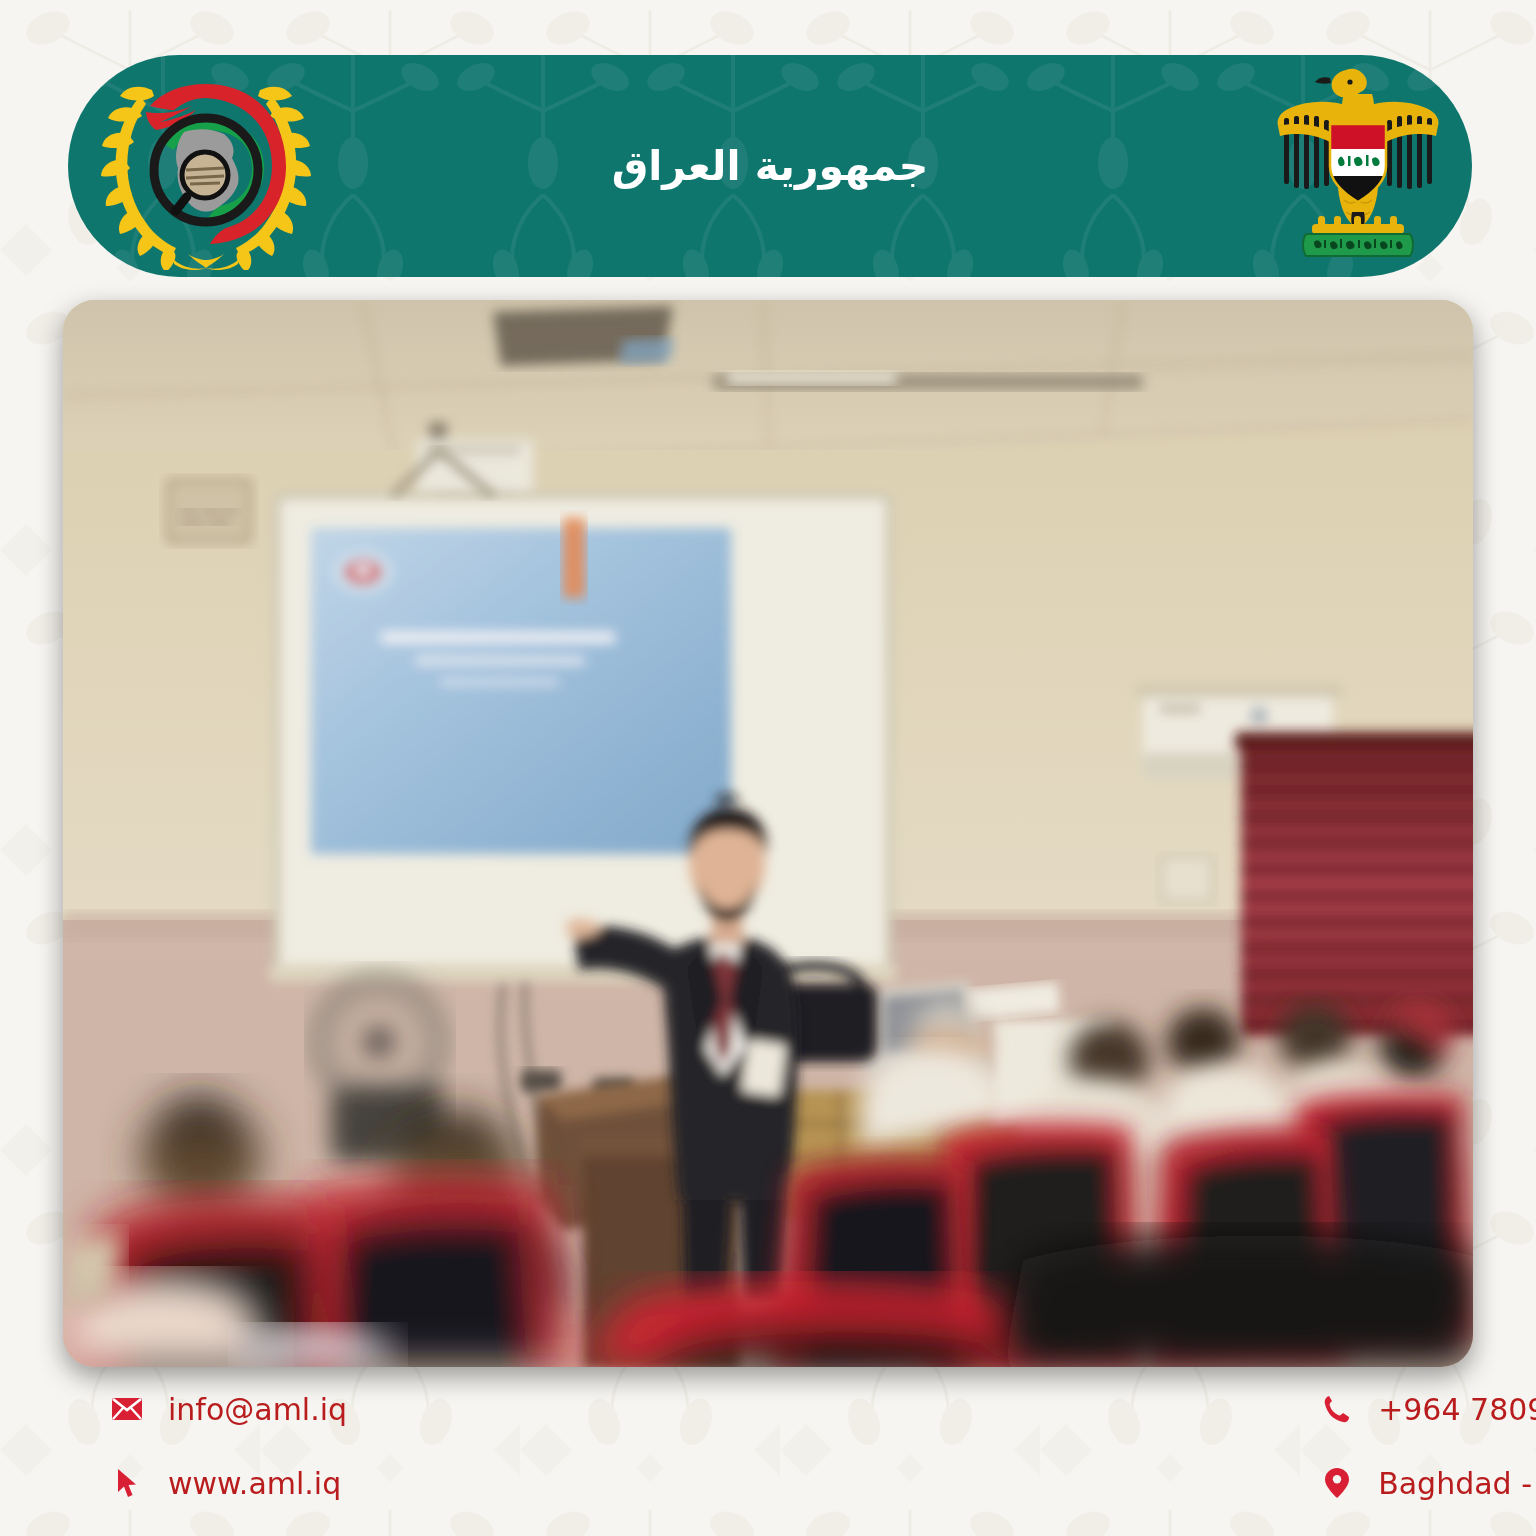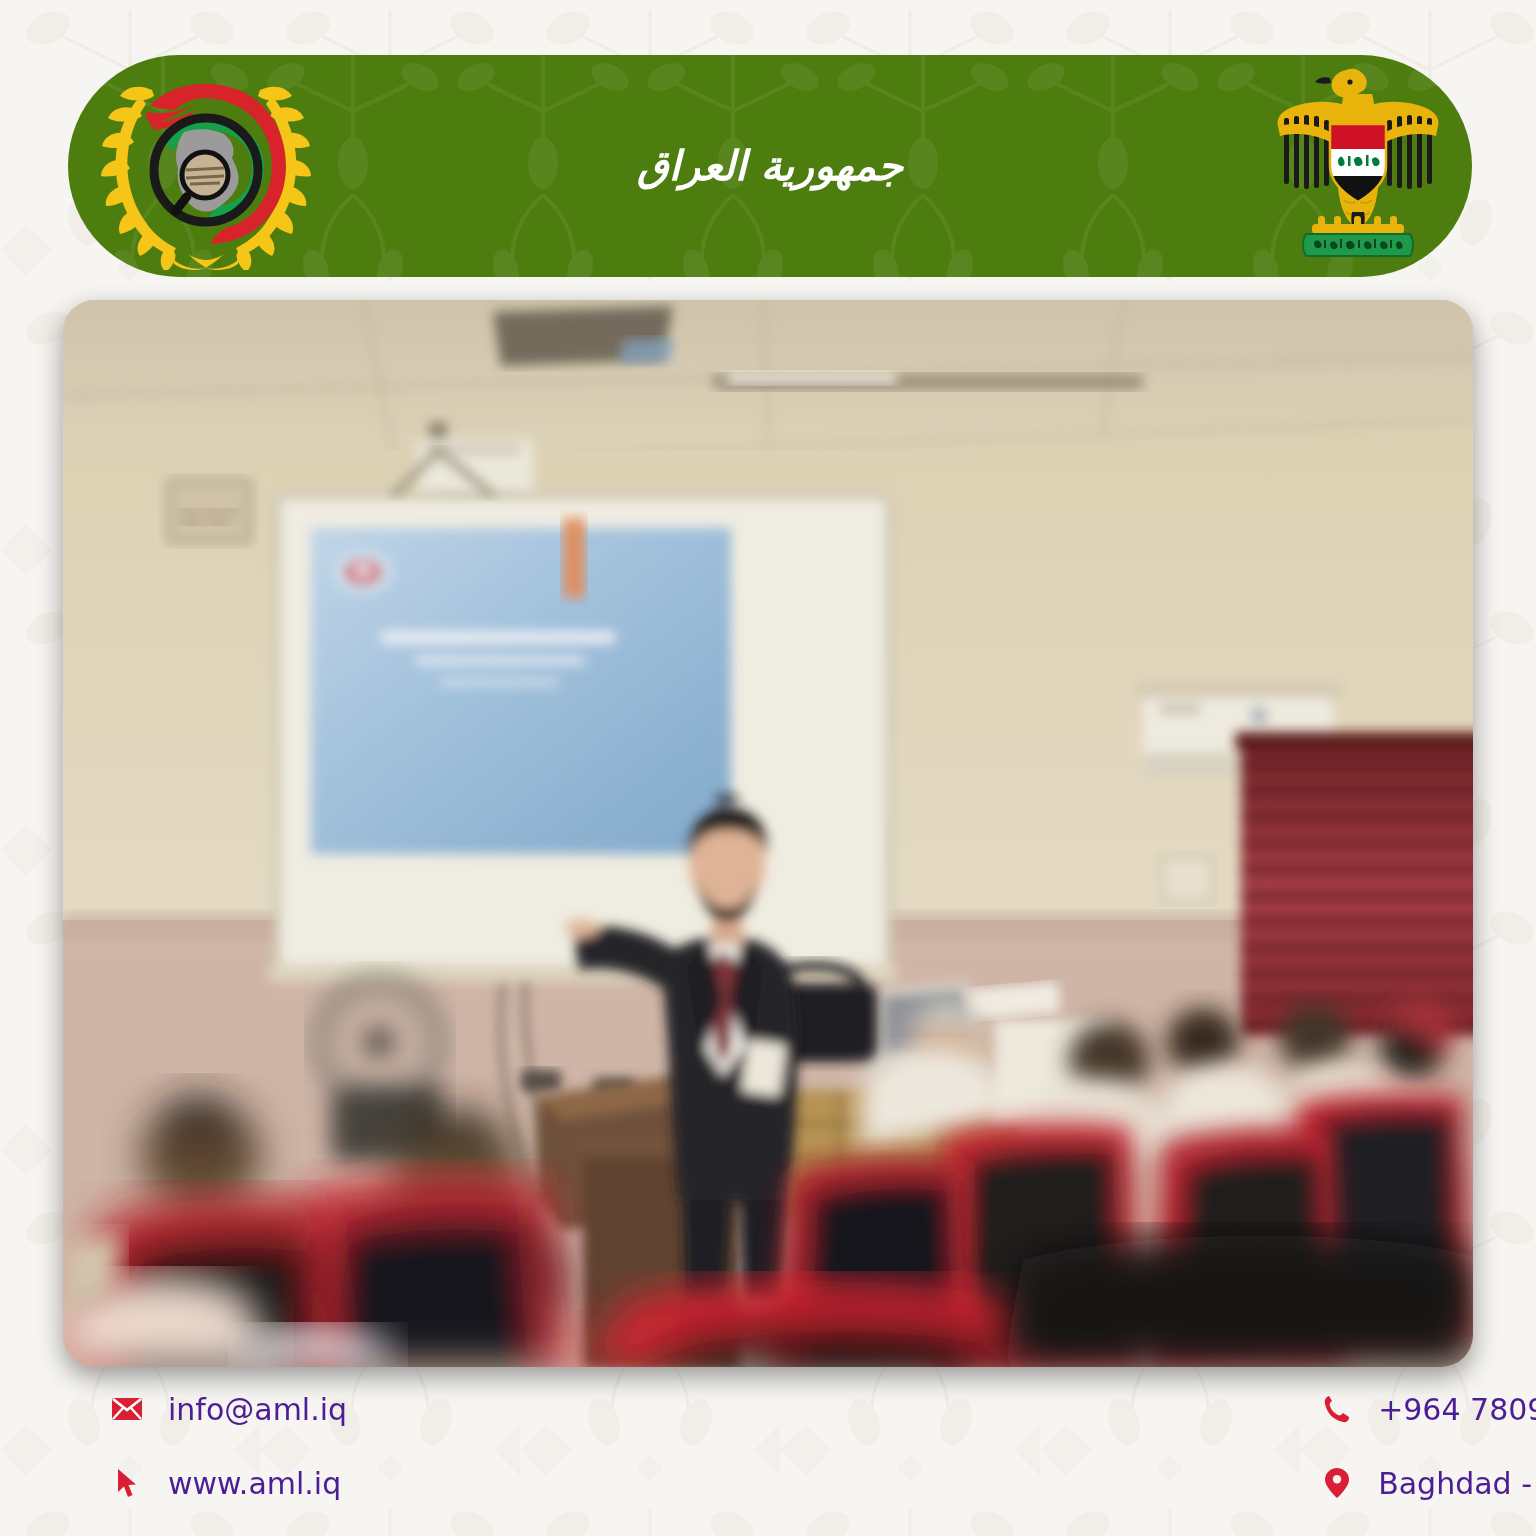--- a/index.html
+++ b/index.html
@@ -14,25 +14,25 @@
   
   .bg-pattern{
     position:absolute;inset:0;z-index:0;pointer-events:none;
     opacity:.55;
   }
   .bg-pattern svg{width:100%;height:100%;display:block;}
 
   
   .header-bar{
     position:absolute;left:68px;top:55px;width:1404px;height:222px;
-    background:#4d7c0f;
+    background:#0f766e;
     border-radius:111px;
     z-index:3;
     overflow:hidden;
-    display:flex;align-items:center;justify-content:center;font-style:italic;
+    display:flex;align-items:center;justify-content:center;
   }
   .header-bar .hdr-watermark{
     position:absolute;inset:0;opacity:.07;pointer-events:none;
   }
   .header-bar .hdr-watermark svg{width:100%;height:100%;}
 
   .hdr-title-wrap{
     position:absolute;left:50%;top:50%;transform:translate(-50%,-50%);
     text-align:center;direction:rtl;color:#ffffff;width:760px;
     z-index:2;
@@ -76,21 +76,21 @@
   .footer-col.left{padding-left:112px;}
   .footer-col.right{padding-left:975px;}
   .f-row{display:flex;align-items:center;gap:26px;height:34px;}
   .f-ico{
     width:30px;height:32px;flex:0 0 30px;
     display:flex;align-items:center;justify-content:center;
     color:#d81f33;
   }
   .f-ico svg{display:block;}
   .f-txt{
-    font-size:30px;color:#4c1d95;white-space:nowrap;
+    font-size:30px;color:#b91c1c;white-space:nowrap;
     font-family:"DejaVu Sans","Liberation Sans",sans-serif;
   }
   .f-txt.rtlmix{direction:ltr;unicode-bidi:plaintext;}
 </style>
 </head>
 <body>
 
 <div class="bg-pattern">
   <svg viewBox="0 0 1536 1536" preserveAspectRatio="none" xmlns="http://www.w3.org/2000/svg">
     <defs>

